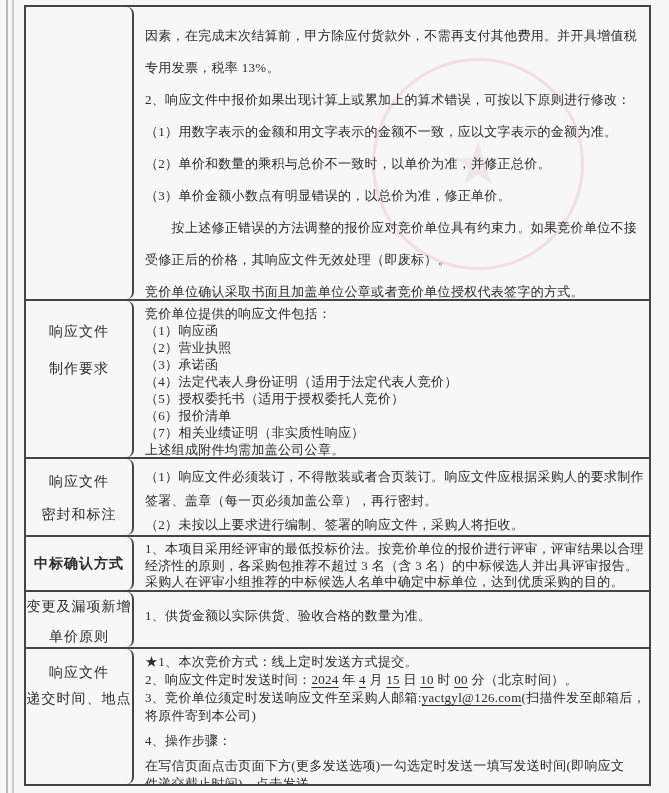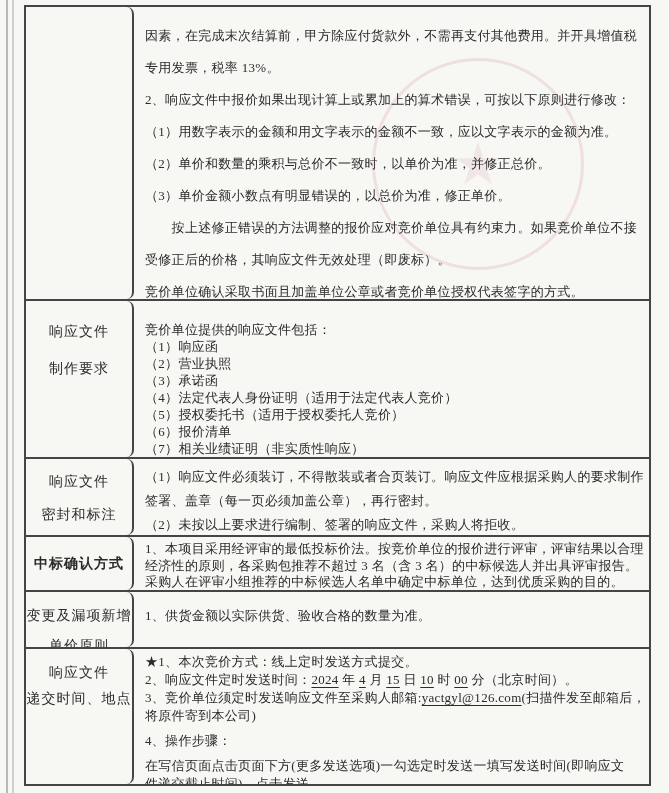--- a/index.html
+++ b/index.html
@@ -34,37 +34,37 @@
   .line.spacer { height: 7px; }
   .u { text-decoration: underline; text-underline-offset: 3px; }
 
   .r1 { height: 292px; }
   .r1 .content { padding-top: 13px; }
   .r1 .content .line { line-height: 32px; }
 
   .r2 { height: 158px; }
   .r2 .label { padding-top: 12px; }
   .r2 .label .line { line-height: 37px; }
-  .r2 .content { padding-top: 20px; }
+  .r2 .content { padding-top: 4px; }
   .r2 .content .line { line-height: 17px; }
 
   .r3 { height: 78px; }
   .r3 .label { padding-top: 6px; }
   .r3 .label .line { line-height: 33px; }
   .r3 .content { padding-top: 6px; }
   .r3 .content .line { line-height: 24px; }
 
   .r4 { height: 55px; }
   .r4 .label { justify-content: center; }
   .r4 .label .line { line-height: 18px; font-weight: bold; }
   .r4 .content { padding-top: 4px; }
   .r4 .content .line { line-height: 16.5px; }
 
   .r5 { height: 57px; }
-  .r5 .label { padding-top: 9px; }
+  .r5 .label { }
   .r5 .label .line { line-height: 30px; }
   .r5 .content { padding-top: 15px; }
   .r5 .content .line { line-height: 18px; }
 
   .r6 { height: 137px; }
   .r6 .label { padding-top: 11px; }
   .r6 .label .line { line-height: 26px; }
   .r6 .content { padding-top: 4px; }
   .r6 .content .line { line-height: 18px; }
 

